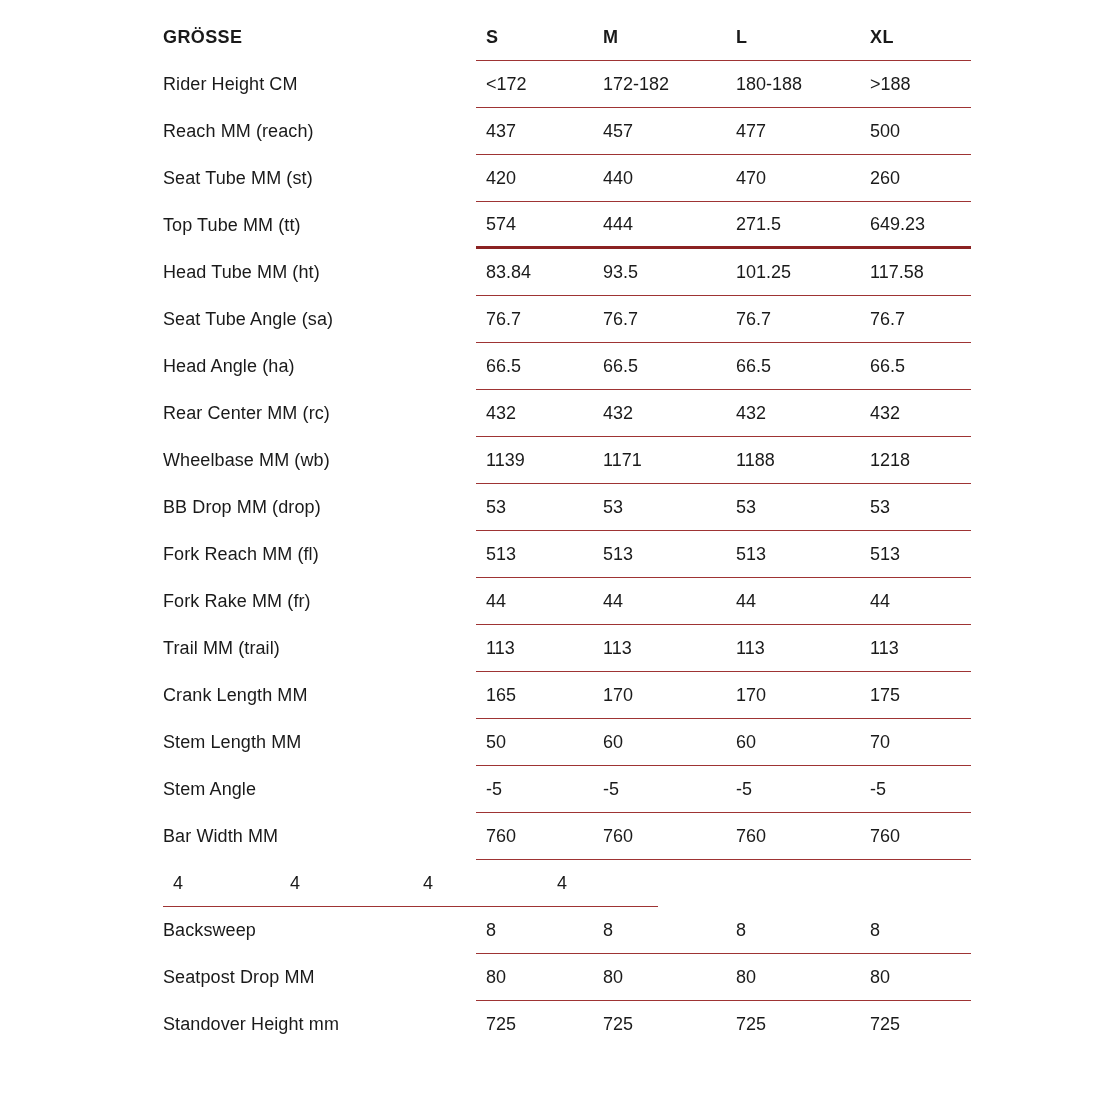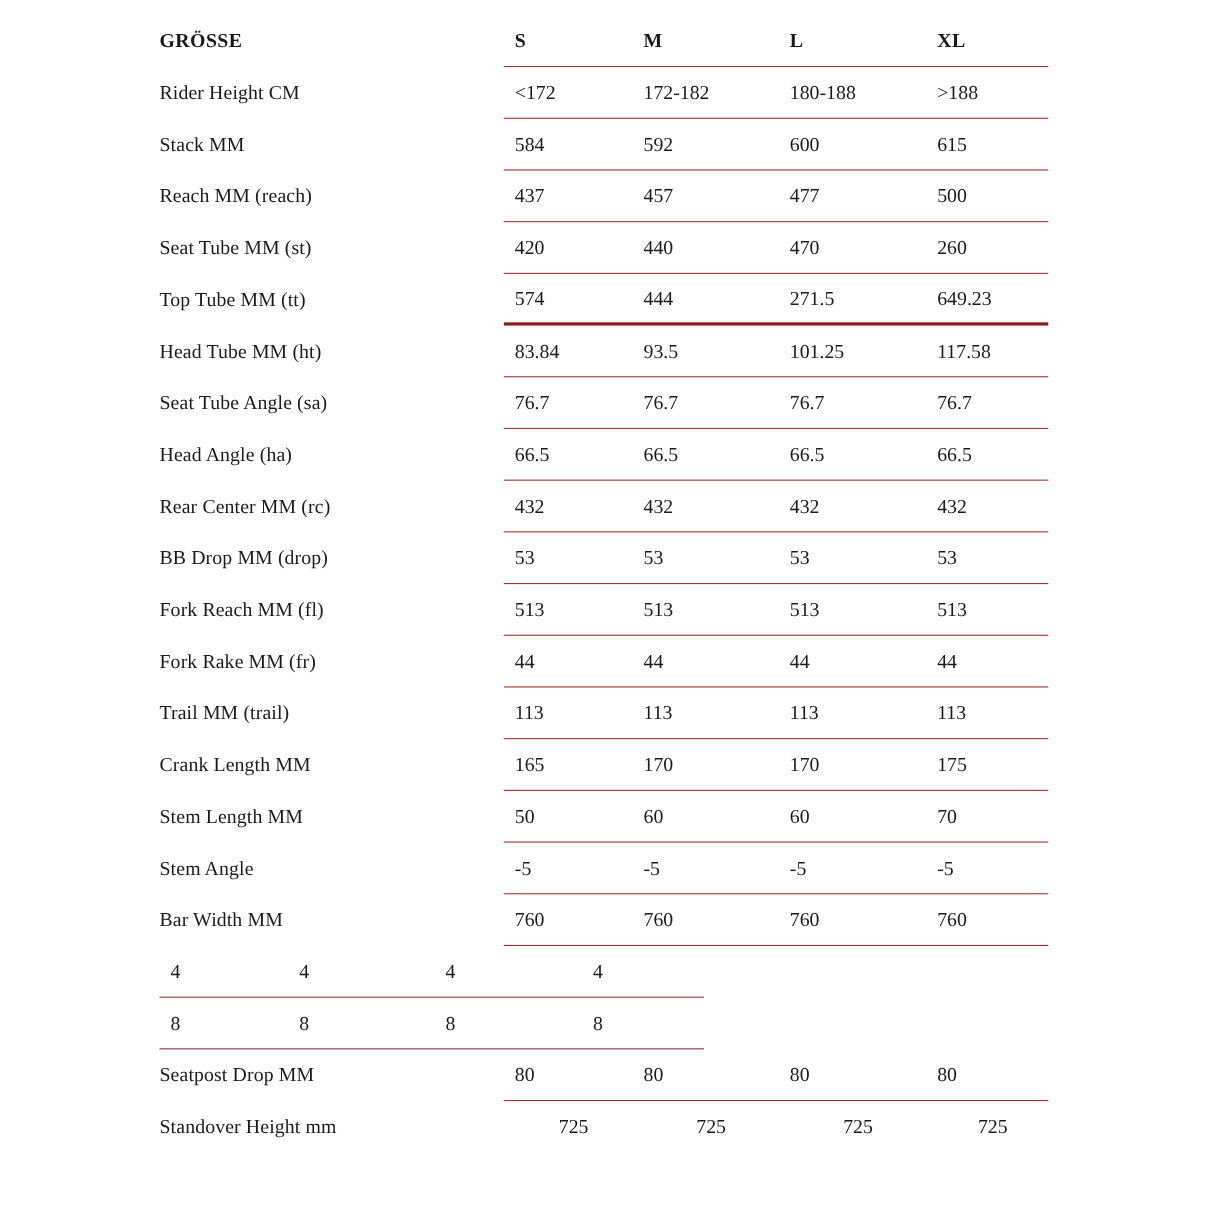--- a/index.html
+++ b/index.html
@@ -1,24 +1,24 @@
 <!DOCTYPE html>
 <html><head>
 <meta charset="utf-8">
 <style>
   html,body{margin:0;padding:0;background:#ffffff;}
   body{font-family:"Liberation Sans", sans-serif;color:#1a1a1a;}
   .page{position:relative;width:1100px;height:1100px;background:#ffffff;overflow:hidden;}
-  .geo-table{position:absolute;top:14px;left:145px;width:808px;font-family:Liberation Serif, serif;}
+  .geo-table{position:absolute;top:14px;left:163px;width:808px;}
   .row{display:flex;height:47px;align-items:stretch;}
   .cell-label{width:313px;display:flex;align-items:center;font-size:18px;letter-spacing:0.1px;white-space:nowrap;}
   .values{width:495px;display:grid;grid-template-columns:117px 133px 134px 1fr;align-items:center;font-size:18px;border-bottom:1.5px solid #9e3434;}
   .values .cell-val{padding-left:10px;white-space:nowrap;}
   .values.thick{border-bottom:3.5px solid #8b2222;}
-  .values.noline{border-bottom:none;text-align:center;}
+  .values.noline{border-bottom:none;}
   .header-row .cell-label,.header-row .cell-val{font-weight:bold;letter-spacing:0.4px;}
 </style>
 </head>
 <body>
 
 <div class="page">
   <div class="geo-table">
 
     <div class="row header-row">
       <div class="cell-label">GRÖSSE</div>
@@ -34,29 +34,20 @@
         <div class="row">
           <div class="cell-label">Rider Height CM</div>
           <div class="values">
             <div class="cell-val">&lt;172</div>
             <div class="cell-val">172-182</div>
             <div class="cell-val">180-188</div>
             <div class="cell-val">&gt;188</div>
           </div>
         </div>
         <div class="row">
-          <div class="cell-label">Stack MM</div>
-          <div class="values">
-            <div class="cell-val">584</div>
-            <div class="cell-val">592</div>
-            <div class="cell-val">600</div>
-            <div class="cell-val">615</div>
-          </div>
-        </div>
-        <div class="row">
           <div class="cell-label">Reach MM (reach)</div>
           <div class="values">
             <div class="cell-val">437</div>
             <div class="cell-val">457</div>
             <div class="cell-val">477</div>
             <div class="cell-val">500</div>
           </div>
         </div>
         <div class="row">
           <div class="cell-label">Seat Tube MM (st)</div>
@@ -106,20 +97,29 @@
         <div class="row">
           <div class="cell-label">Rear Center MM (rc)</div>
           <div class="values">
             <div class="cell-val">432</div>
             <div class="cell-val">432</div>
             <div class="cell-val">432</div>
             <div class="cell-val">432</div>
           </div>
         </div>
         <div class="row">
+          <div class="cell-label">Wheelbase MM (wb)</div>
+          <div class="values">
+            <div class="cell-val">1139</div>
+            <div class="cell-val">1171</div>
+            <div class="cell-val">1188</div>
+            <div class="cell-val">1218</div>
+          </div>
+        </div>
+        <div class="row">
           <div class="cell-label">BB Drop MM (drop)</div>
           <div class="values">
             <div class="cell-val">53</div>
             <div class="cell-val">53</div>
             <div class="cell-val">53</div>
             <div class="cell-val">53</div>
           </div>
         </div>
         <div class="row">
           <div class="cell-label">Fork Reach MM (fl)</div>
@@ -186,20 +186,21 @@
         </div>
         <div class="row">
           <div class="values">
             <div class="cell-val">4</div>
             <div class="cell-val">4</div>
             <div class="cell-val">4</div>
             <div class="cell-val">4</div>
           </div>
         </div>
         <div class="row">
+          <div class="cell-label">Backsweep</div>
           <div class="values">
             <div class="cell-val">8</div>
             <div class="cell-val">8</div>
             <div class="cell-val">8</div>
             <div class="cell-val">8</div>
           </div>
         </div>
         <div class="row">
           <div class="cell-label">Seatpost Drop MM</div>
           <div class="values">

